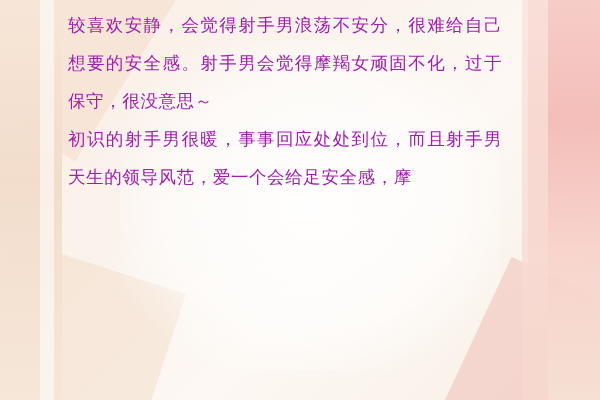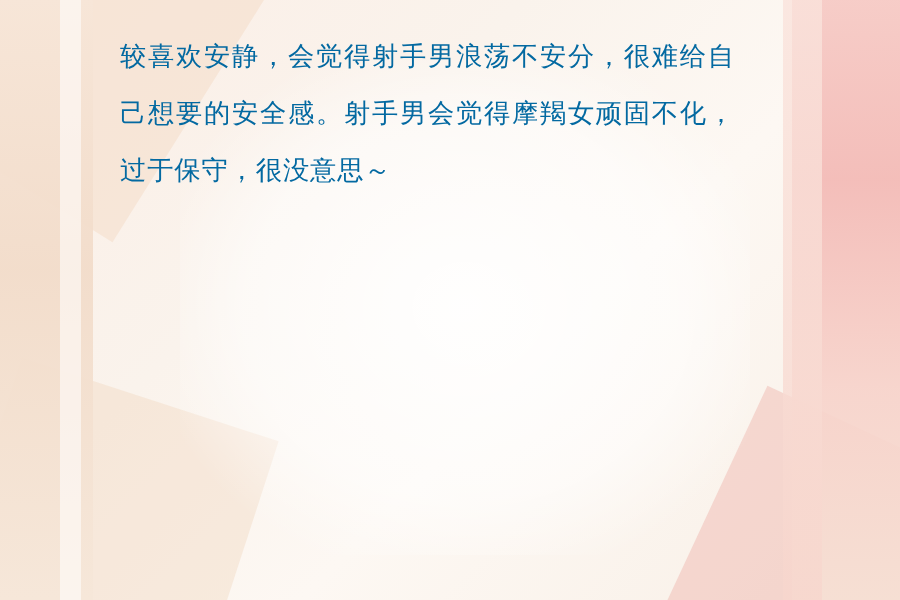--- a/index.html
+++ b/index.html
@@ -108,22 +108,22 @@
     position: absolute;
     left: 56px;
     top: 0;
     width: 470px;
     height: 400px;
     padding: 6px 24px 0 12px;
     box-sizing: border-box;
   }
 
   .para {
-    margin: 12px;
-    color: #0369a1;
+    margin: 0;
+    color: #a21caf;
     font-size: 17.5px;
     line-height: 38px;
     letter-spacing: 0.6px;
     text-align: justify;
     text-justify: inter-ideograph;
   }
   .para + .para {
     margin-top: 0;
   }
   .para.clipped-top {
@@ -143,15 +143,16 @@
   <div class="bg-corner-bl"></div>
   <div class="bg-corner-br"></div>
   <div class="bg-left-band"></div>
   <div class="bg-left-stripe"></div>
   <div class="bg-right-band"></div>
   <div class="bg-right-inner"></div>
   <div class="bg-soft-glow"></div>
 
   <div class="text-card">
     <p class="para clipped-top">较喜欢安静，会觉得射手男浪荡不安分，很难给自己想要的安全感。射手男会觉得摩羯女顽固不化，过于保守，很没意思～</p>
+    <p class="para clipped-bottom">初识的射手男很暖，事事回应处处到位，而且射手男天生的领导风范，爱一个会给足安全感，摩</p>
   </div>
 
 </div>
 
 </body></html>

